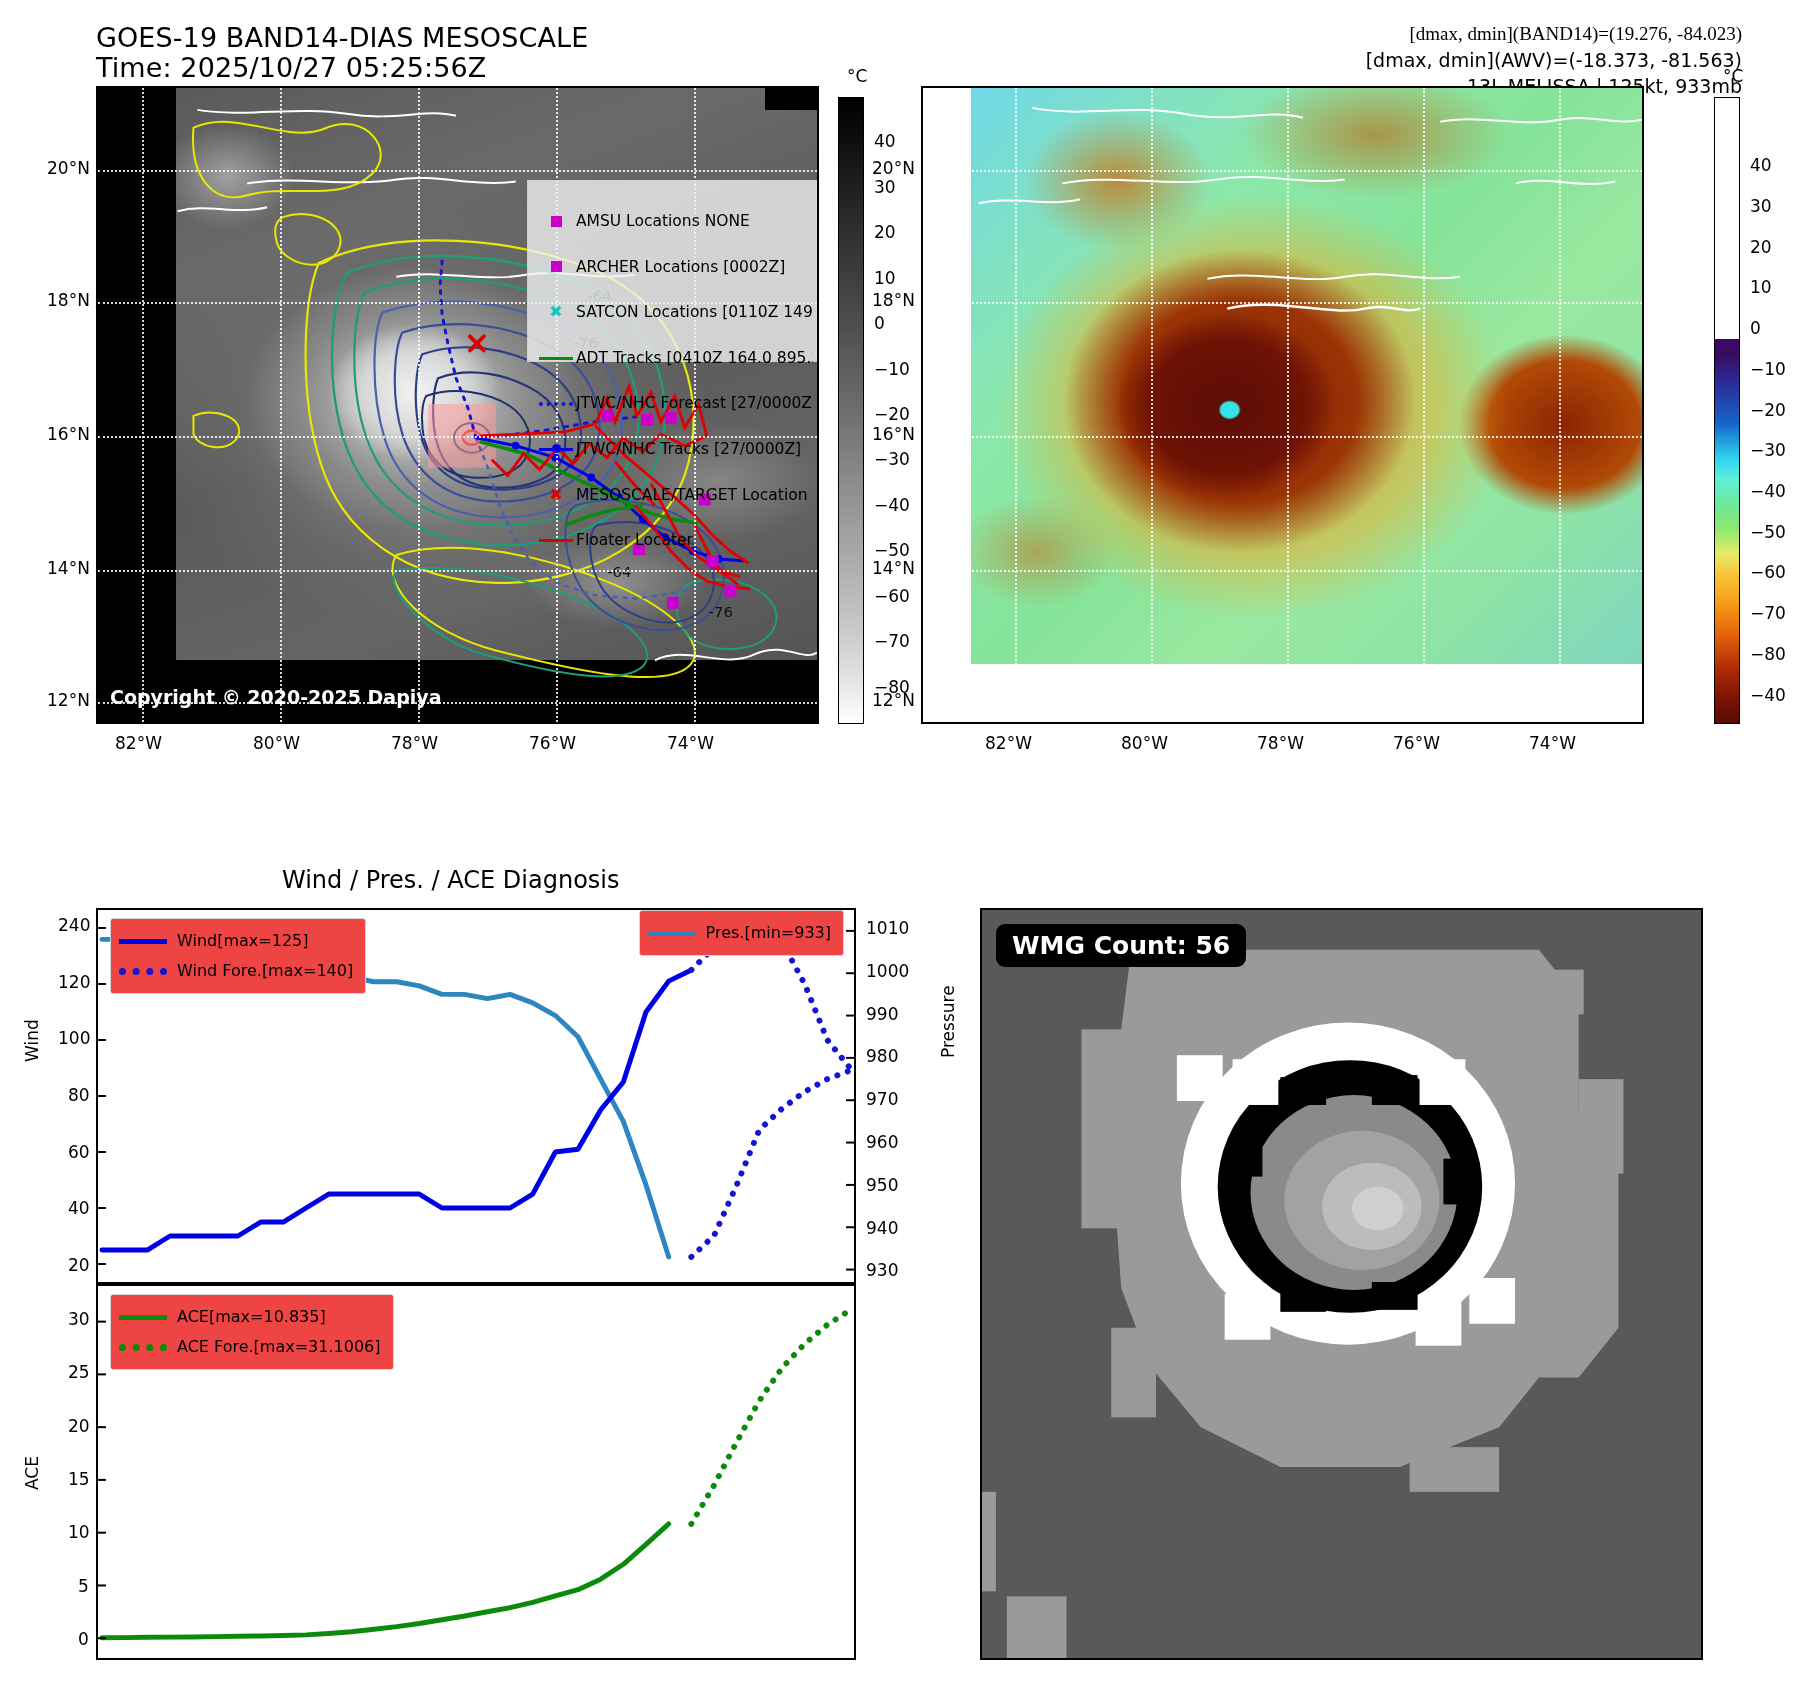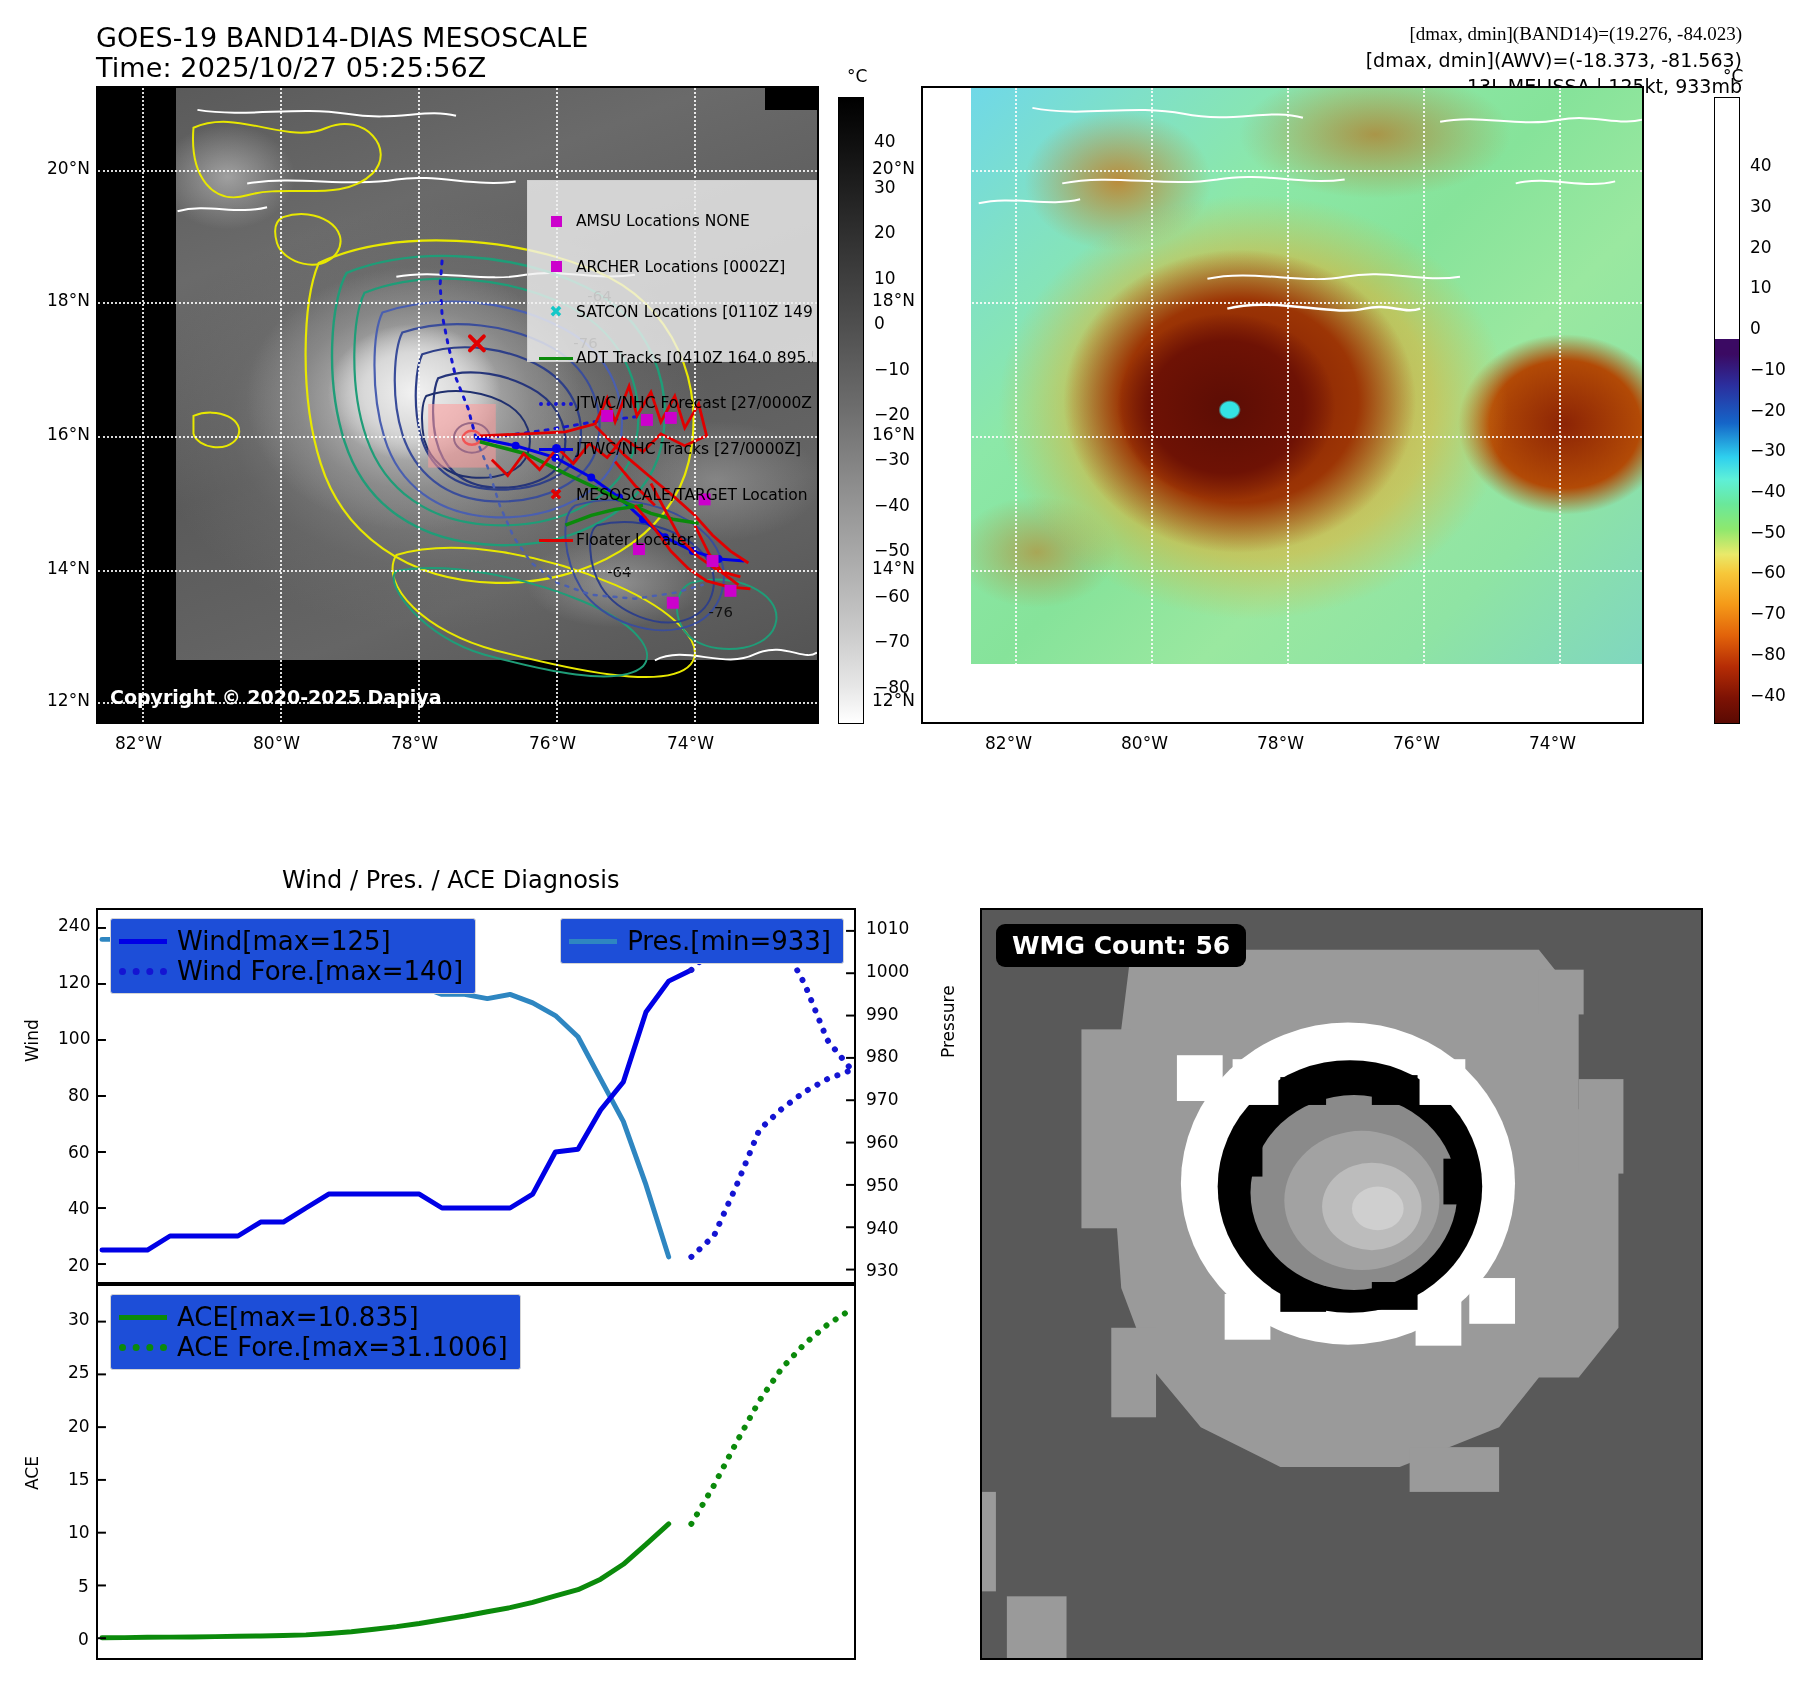--- a/index.html
+++ b/index.html
@@ -65,22 +65,22 @@
       linear-gradient(135deg,#6fd8e8 0%,#7fe0c8 14%,#8ce8a8 30%,#86e39a 48%,#9ae8a0 64%,#8fe4a4 80%,#7fd6c0 100%);
   }
   #p2 .wvwhiteL{position:absolute;left:0;top:0;width:48px;height:580px;background:#fff;}
   #p2 .wvwhiteB{position:absolute;left:0;bottom:0;width:100%;height:58px;background:#fff;}
 
   
   #chartTitle{left:282px;top:866px;}
   #p3{left:96px;top:908px;width:760px;height:376px;background:#fff;}
   #p4{left:96px;top:1284px;width:760px;height:376px;background:#fff;}
   .plotgrid{position:absolute;left:0;top:0;width:100%;height:100%;}
-  .legbox{position:absolute;background:#1d4ed8;border:1px solid #d4d4d4;border-radius:3px;
-    padding:7px 12px 7px 8px;font-size:26px;line-height:30px;}
+  .legbox{position:absolute;background:#ef4444;border:1px solid #d4d4d4;border-radius:3px;
+    padding:7px 12px 7px 8px;font-size:16px;line-height:30px;}
   .legbox .row{display:flex;align-items:center;white-space:nowrap;height:30px;}
   .legbox .sym{width:58px;flex:0 0 58px;display:flex;align-items:center;}
   .sw-solid{width:48px;height:5px;display:block;}
   .sw-dot{width:48px;height:0;border-top:7px dotted currentColor;display:block;}
 
   
   #p5{left:980px;top:908px;width:723px;height:752px;background:#a3a3a3;overflow:hidden;}
   .wmgbadge{position:absolute;left:14px;top:14px;background:#000;color:#fff;
     font-size:25px;font-weight:bold;padding:7px 16px;border-radius:9px;}
 </style>
@@ -371,21 +371,21 @@
           </span>
         <span>Wind[max=125]</span>
       </div>
       <div class="row">
         <span class="sym">
             <i class="sw-dot" style="color:#1414d2;"></i>
           </span>
         <span>Wind Fore.[max=140]</span>
       </div>
     </div>
-    <div class="legbox" style="right:10px;top:8px;">
+    <div class="legbox" style="right:10px;top:0;">
       <div class="row">
         <span class="sym">
             <i class="sw-solid" style="background:#2e86c1;"></i>
           </span>
         <span>Pres.[min=933]</span>
       </div>
     </div>
   </div>
 
   <div class="frame" id="p4">

